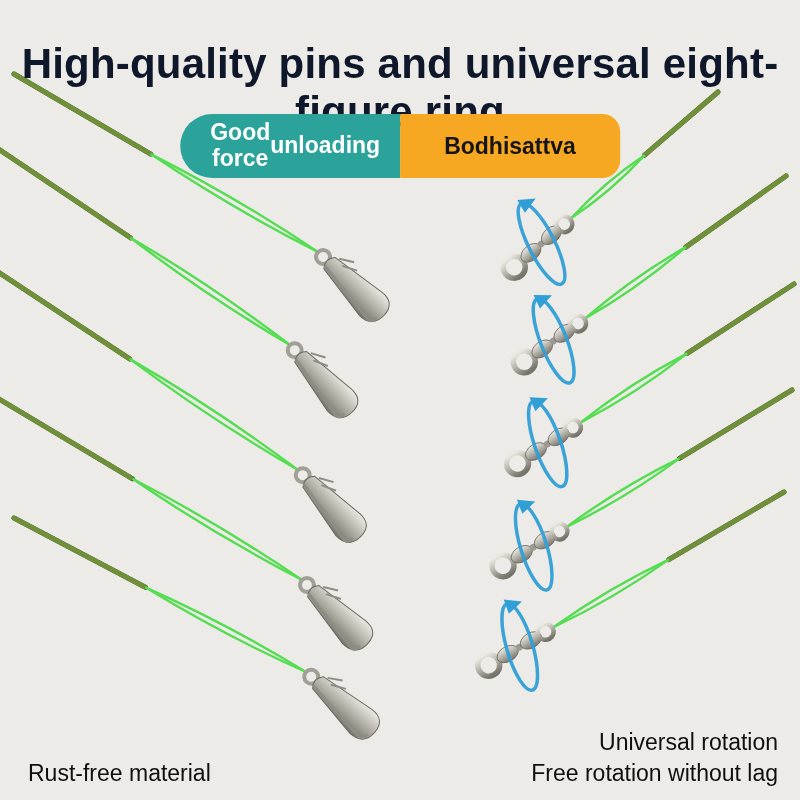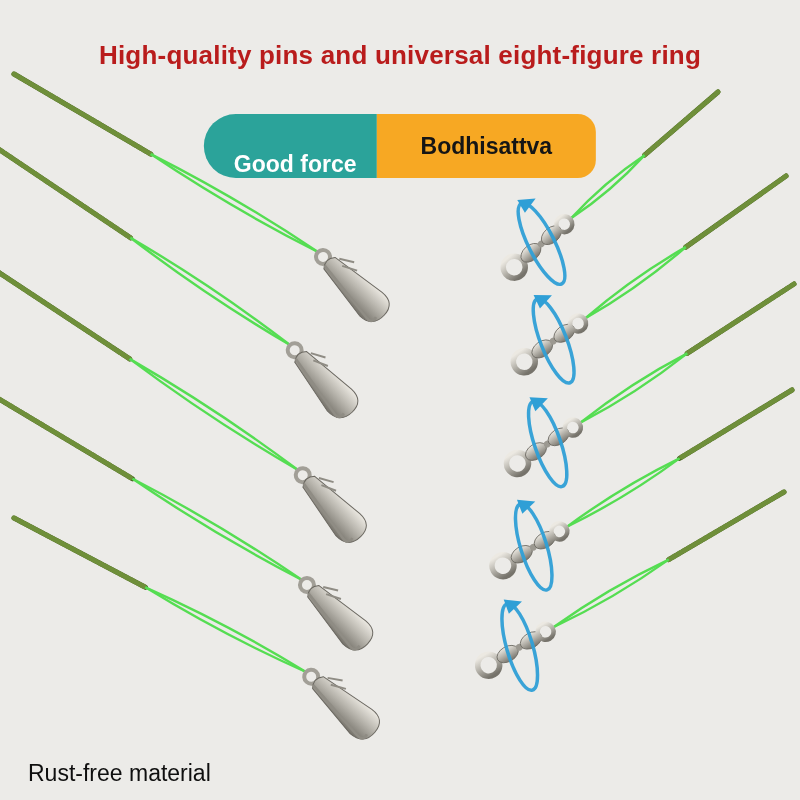--- a/index.html
+++ b/index.html
@@ -5,32 +5,32 @@
   html,body{margin:0;padding:0}
   body{
     width:800px;height:800px;position:relative;overflow:hidden;
     background:#ecebe8;
     font-family:"Liberation Sans",sans-serif;
   }
   .stage{position:absolute;inset:0;width:800px;height:800px}
   #art{position:absolute;left:0;top:0;z-index:1}
   .title{
     position:absolute;top:40px;left:0;width:100%;margin:0;
-    text-align:center;font-size:26px;font-weight:800;color:#b91c1c;
+    text-align:center;font-size:42px;font-weight:800;color:#0f172a;
     letter-spacing:.2px;z-index:3;
   }
   .badges{
     position:absolute;top:114px;left:50%;transform:translateX(-50%);
     display:flex;height:64px;z-index:3;
   }
   .badge{font-weight:700;display:flex;align-items:center}
   .badge-teal{
     background:#2ba39a;color:#fff;border-radius:32px 0 0 32px;
     flex-direction:row;justify-content:center;
-    padding:0 20px 0 30px;font-size:23px;line-height:1.12;text-align:center;align-items:flex-end;
+    padding:0 20px 0 30px;font-size:23px;line-height:1.12;text-align:center;
   }
   .badge-orange{
     background:#f7a823;color:#151515;border-radius:0 18px 18px 0;
     padding:0 44px;font-size:23px;
   }
   .foot{
     position:absolute;bottom:12px;font-size:23px;color:#0f0f0f;
     line-height:1.32;z-index:3;margin-top:36px;
   }
   .foot-left{left:28px}
@@ -140,24 +140,29 @@
           <use href="#swivel"></use>
         </g>
       </g>
   </svg>
 
   <h1 class="title">High-quality pins and universal eight-figure ring</h1>
 
   <div class="badges">
     <div class="badge badge-teal" style="background: rgb(43, 163, 154); color: rgb(255, 255, 255);">
       <span>Good force</span>
+      <span>unloading</span>
     </div>
     <div class="badge badge-orange" style="background: rgb(247, 168, 35); color: rgb(21, 21, 21);">
       <span>Bodhisattva</span>
     </div>
   </div>
 
   <div class="foot foot-left">
     <div>Rust-free material</div>
   </div>
 
+  <div class="foot foot-right">
+    <div>Universal rotation</div>
+    <div>Free rotation without lag</div>
+  </div>
 
 </div>
 
 </body></html>

